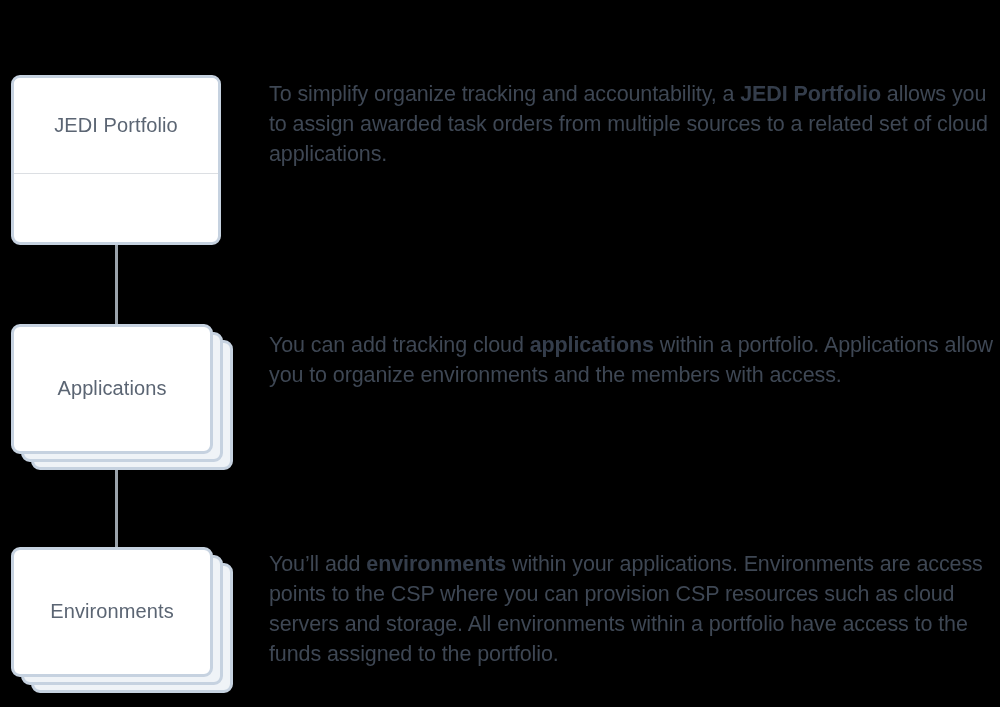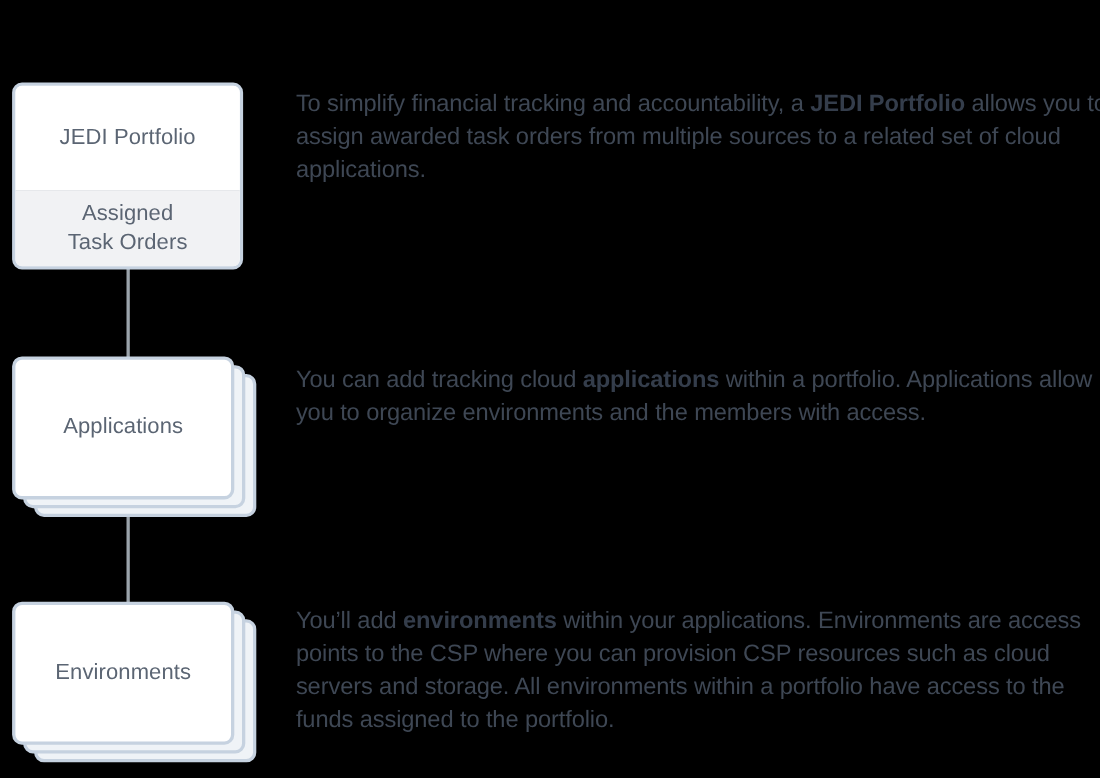--- a/index.html
+++ b/index.html
@@ -133,42 +133,36 @@
 <div class="diagram">
 
   <div class="connector connector-1"></div>
   <div class="connector connector-2"></div>
 
   <div class="portfolio-card">
     <div class="portfolio-top">
       <span class="card-label">JEDI Portfolio</span>
     </div>
     <div class="portfolio-divider"></div>
-    <div class="portfolio-bottom">
-      <span class="card-label">
-        <span>Assigned</span><br>
-        <span>Task Orders</span>
-      </span>
-    </div>
   </div>
 
   <div class="stack-layer apps-l3"></div>
   <div class="stack-layer apps-l2"></div>
   <div class="card-face apps-front">
     <span class="card-label">Applications</span>
   </div>
 
   <div class="stack-layer envs-l3"></div>
   <div class="stack-layer envs-l2"></div>
   <div class="card-face envs-front">
     <span class="card-label">Environments</span>
   </div>
 
   <p class="desc desc-1">
-    <span>To simplify financial tracking and accountability, a </span><b>JEDI Portfolio</b><span> allows you to assign awarded task orders from multiple sources to a related set of cloud applications.</span>
+    <span>To simplify organize tracking and accountability, a </span><b>JEDI Portfolio</b><span> allows you to assign awarded task orders from multiple sources to a related set of cloud applications.</span>
   </p>
 
   <p class="desc desc-2">
     <span>You can add tracking cloud </span><b>applications</b><span> within a portfolio. Applications allow you to organize environments and the members with access.</span>
   </p>
 
   <p class="desc desc-3">
     <span>You’ll add </span><b>environments</b><span> within your applications. Environments are access points to the CSP where you can provision CSP resources such as cloud servers and storage. All environments within a portfolio have access to the funds assigned to the portfolio.</span>
   </p>
 

